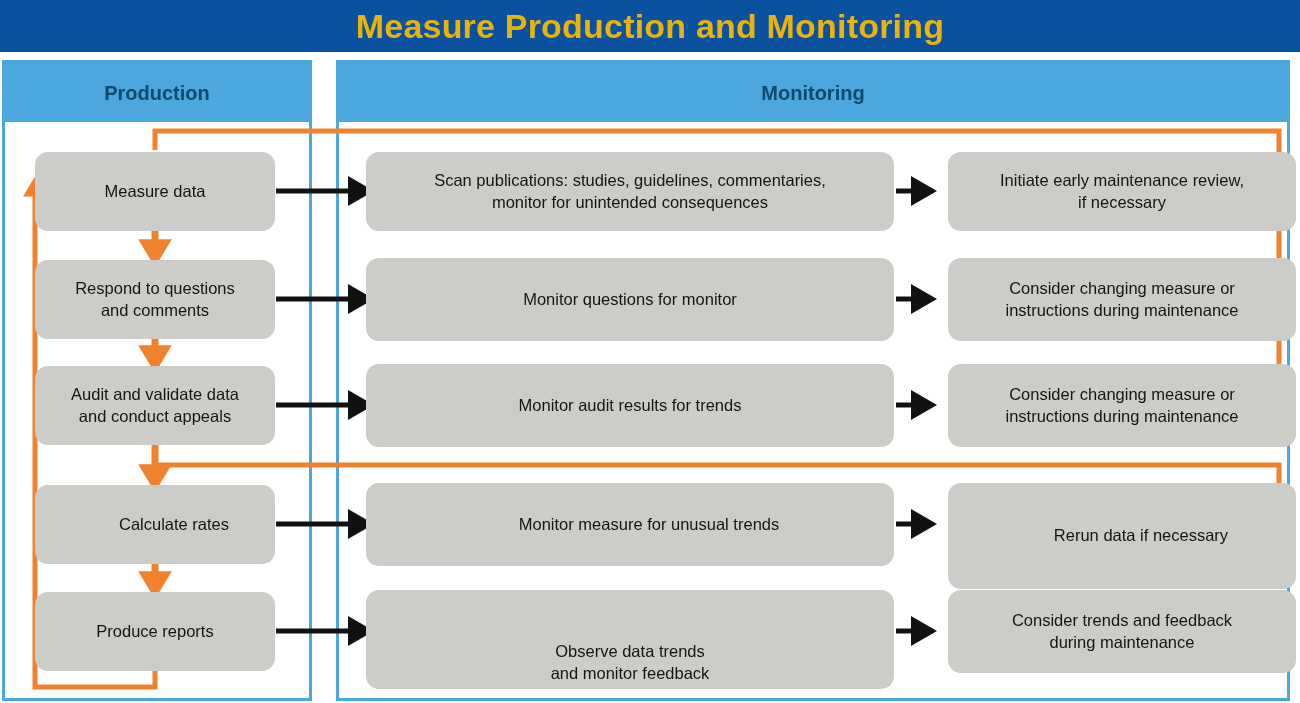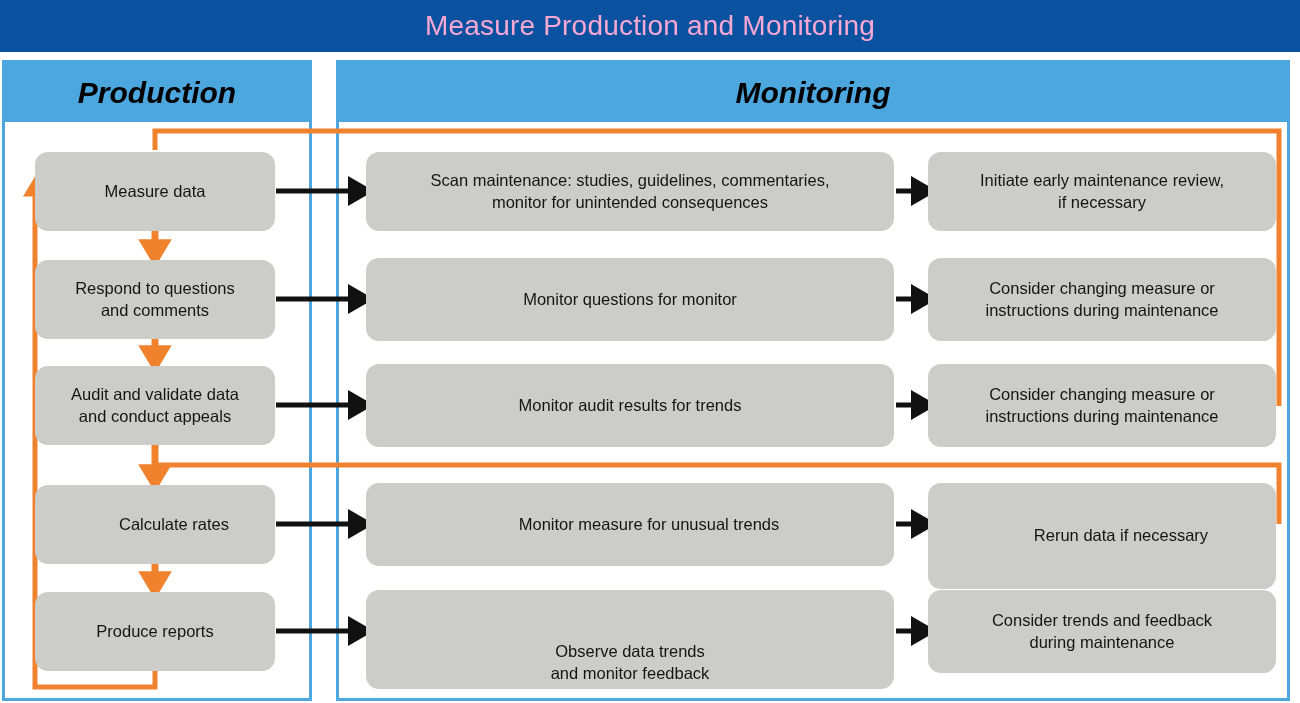--- a/index.html
+++ b/index.html
@@ -25,23 +25,23 @@
     left: 0;
     top: 0;
     width: 1300px;
     height: 52px;
     background: #0a52a0;
     display: flex;
     align-items: center;
     justify-content: center;
   }
   .title-bar .title-text {
-    color: #f9a8d4;
-    font-size: 28px;
-    font-weight: normal;
+    color: #eab308;
+    font-size: 34px;
+    font-weight: bold;
     letter-spacing: 0.2px;
     line-height: 1;
   }
 
   
   .panel {
     position: absolute;
     border: 3px solid #4ba7de;
     background: transparent;
     box-sizing: border-box;
@@ -54,25 +54,24 @@
     top: 0;
     left: 0;
     right: 0;
     height: 59px;
     background: #4ba7de;
     display: flex;
     align-items: center;
     justify-content: center;
   }
   .panel-header .panel-title {
-    color: #000000;
-    font-size: 30px;
+    color: #0c4a6e;
+    font-size: 20px;
     font-weight: bold;
     line-height: 1;
-    font-style: italic;
   }
 
   
   #links {
     position: absolute;
     left: 0;
     top: 0;
     width: 1300px;
     height: 703px;
     pointer-events: none;
@@ -95,21 +94,21 @@
     font-size: 16.5px;
     line-height: 1.32;
     white-space: pre-line;
   }
 
   
   .col-a { left: 35px;  width: 240px; }
   
   .col-b { left: 366px; width: 528px; }
   
-  .col-c { left: 928px; width: 348px; }
+  .col-c { left: 948px; width: 348px; }
 
   .row-1 { top: 152px; height: 79px; }
   .row-2 { top: 260px; height: 79px; }
   .row-3 { top: 366px; height: 79px; }
   .row-4 { top: 485px; height: 79px; padding-left: 48px; }
   .row-5 { top: 592px; height: 79px; }
 
   .col-b.row-1 { top: 152px; height: 79px; }
   .col-b.row-2 { top: 258px; height: 83px; }
   .col-b.row-3 { top: 364px; height: 83px; }
@@ -195,21 +194,21 @@
 and conduct appeals</span>
   </div>
   <div class="node col-a row-4">
     <span class="node-label">Calculate rates</span>
   </div>
   <div class="node col-a row-5">
     <span class="node-label">Produce reports</span>
   </div>
 
   <div class="node col-b row-1">
-    <span class="node-label">Scan maintenance: studies, guidelines, commentaries,
+    <span class="node-label">Scan publications: studies, guidelines, commentaries,
 monitor for unintended consequences</span>
   </div>
   <div class="node col-b row-2">
     <span class="node-label">Monitor questions for monitor</span>
   </div>
   <div class="node col-b row-3">
     <span class="node-label">Monitor audit results for trends</span>
   </div>
   <div class="node col-b row-4">
     <span class="node-label">Monitor measure for unusual trends</span>

